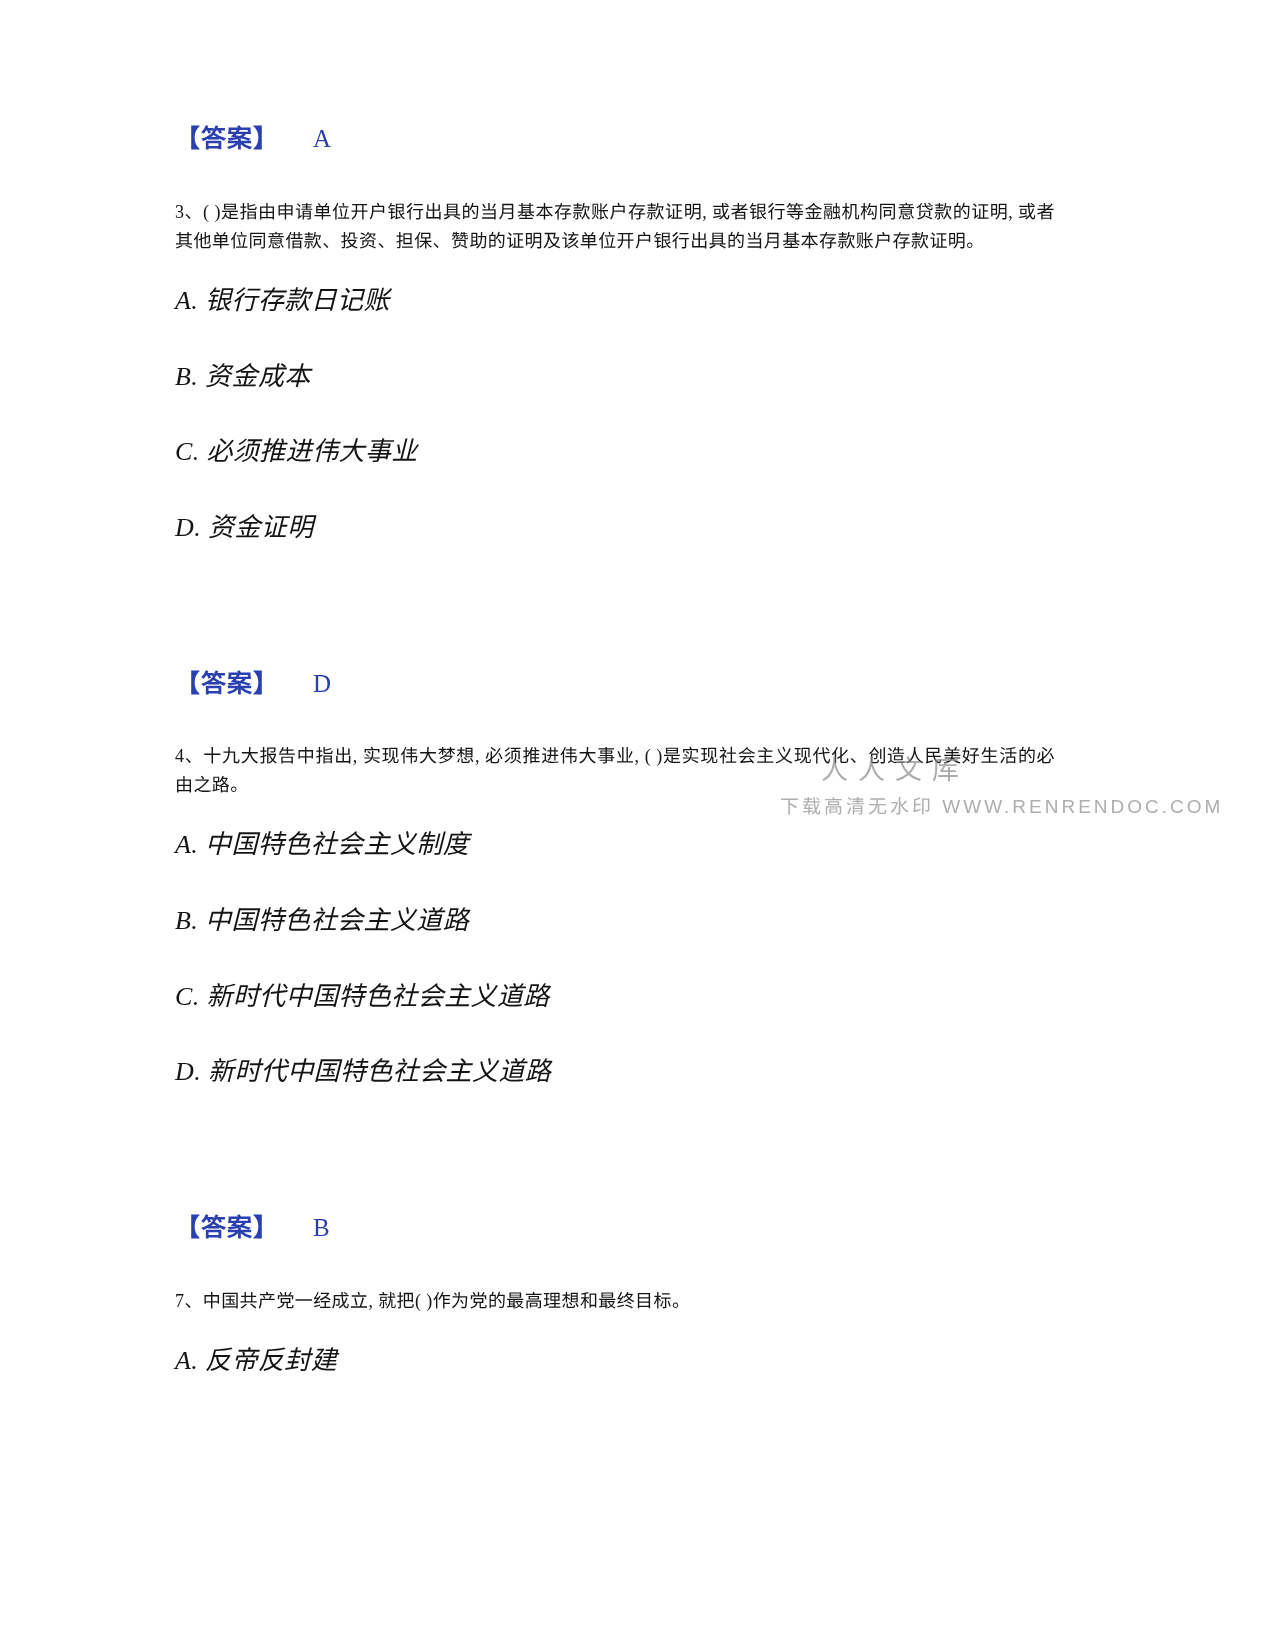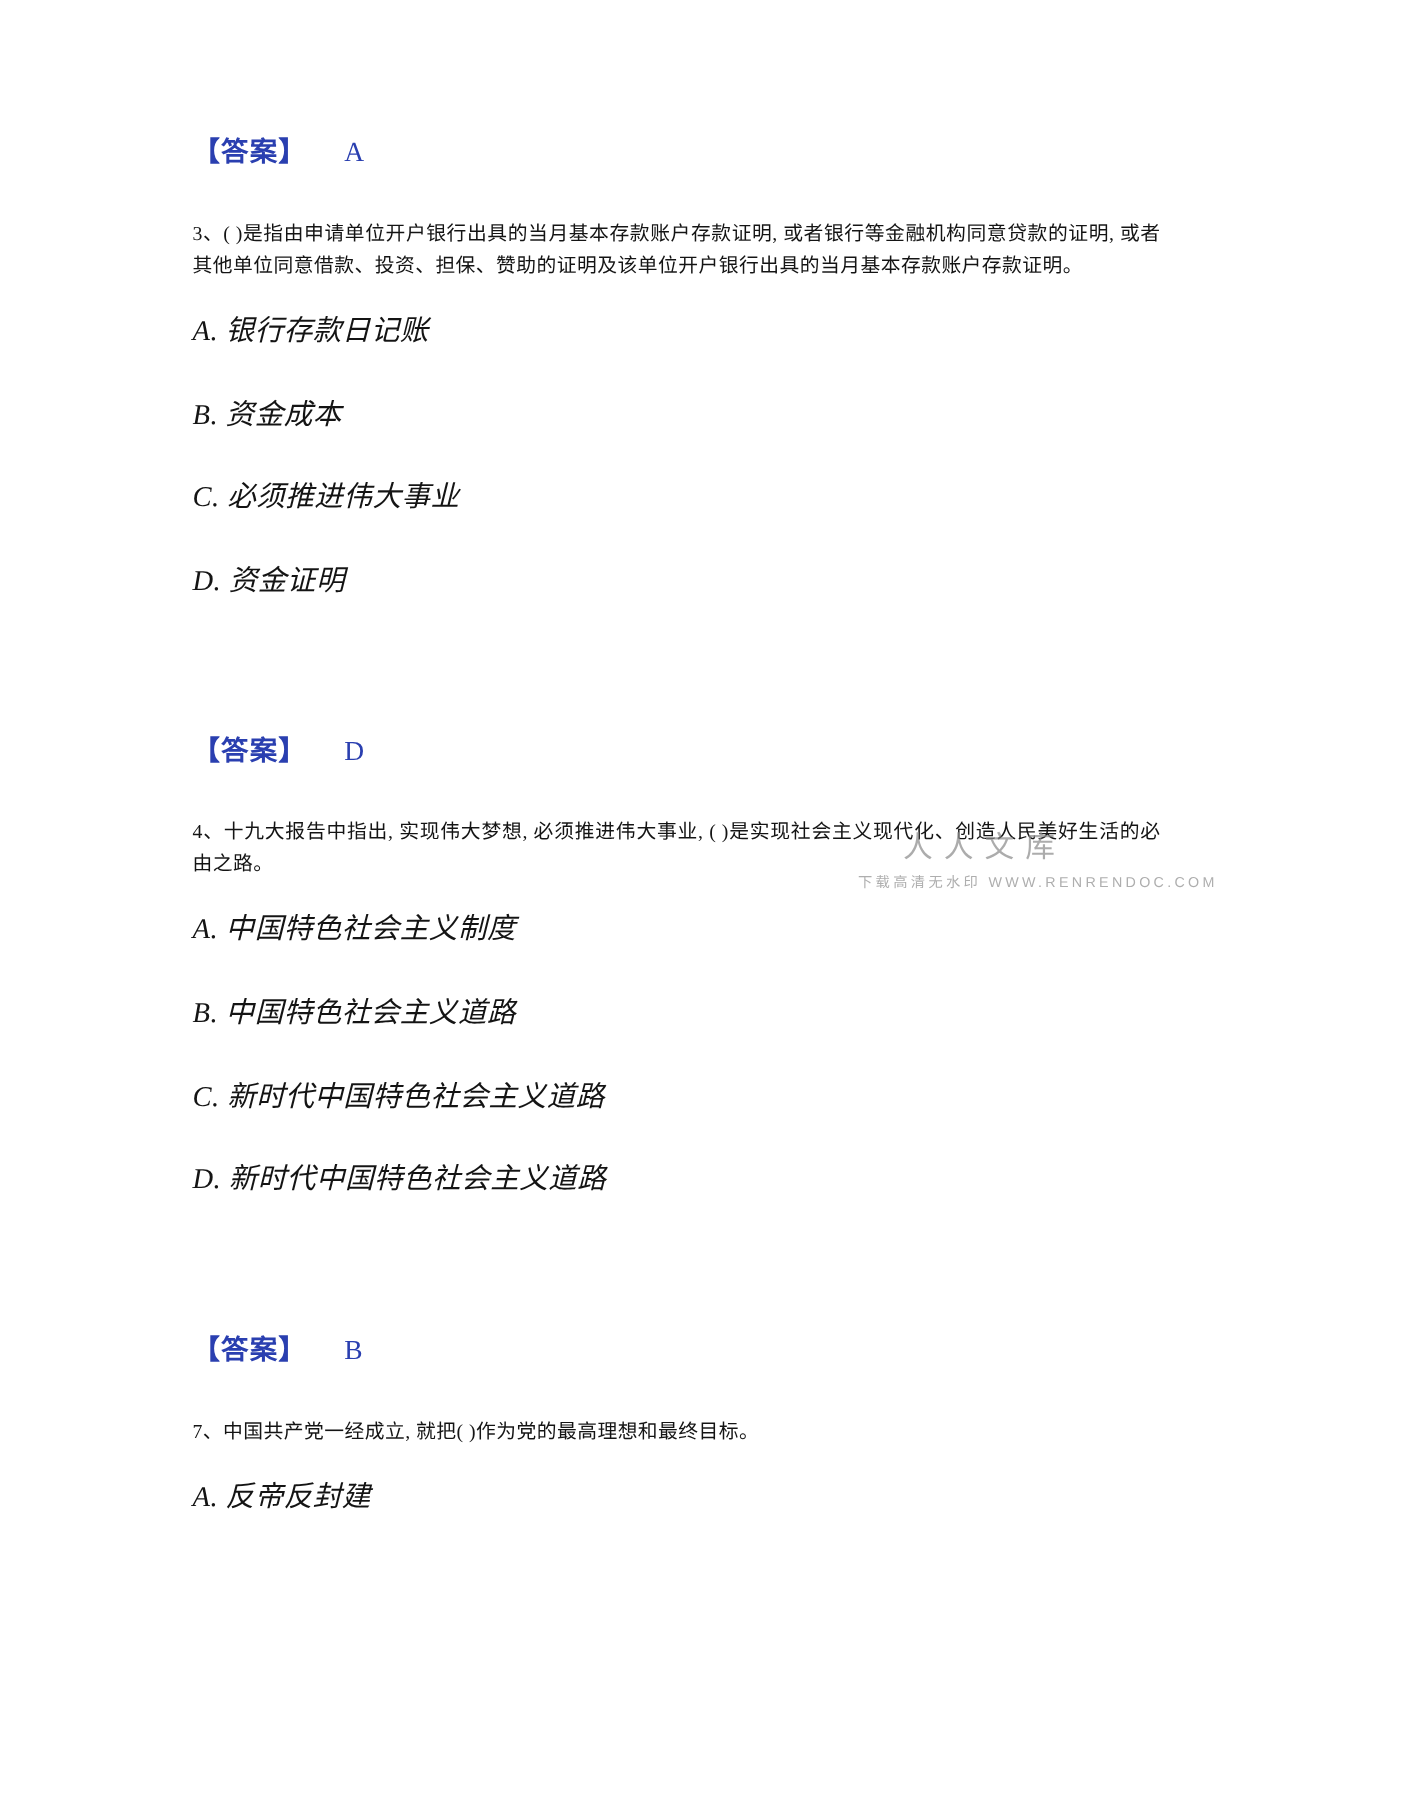--- a/index.html
+++ b/index.html
@@ -87,21 +87,21 @@
   }
   .watermark .wm-title {
     font-size: 27px;
     color: #8d8d8d;
     letter-spacing: 10px;
     font-family: "Liberation Serif", serif;
     opacity: 0.72;
     white-space: nowrap;
   }
   .watermark .wm-sub {
-    font-size: 13px;
+    font-size: 19px;
     color: #9a9a9a;
     letter-spacing: 3px;
     margin-top: 4px;
     opacity: 0.8;
     white-space: nowrap;
     font-family: "Liberation Sans", sans-serif;
   }
 </style>
 </head>
 <body>

